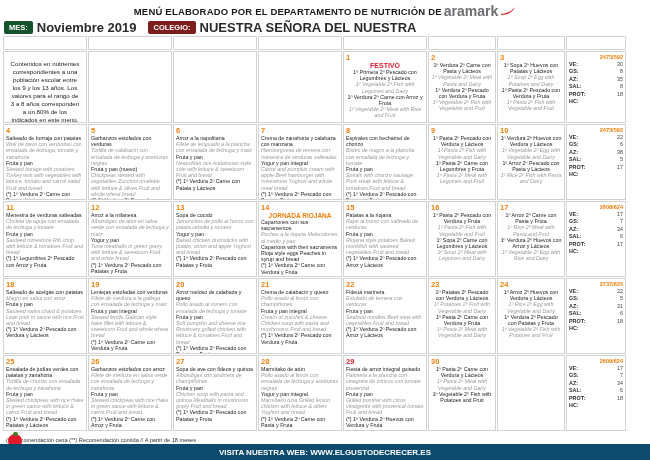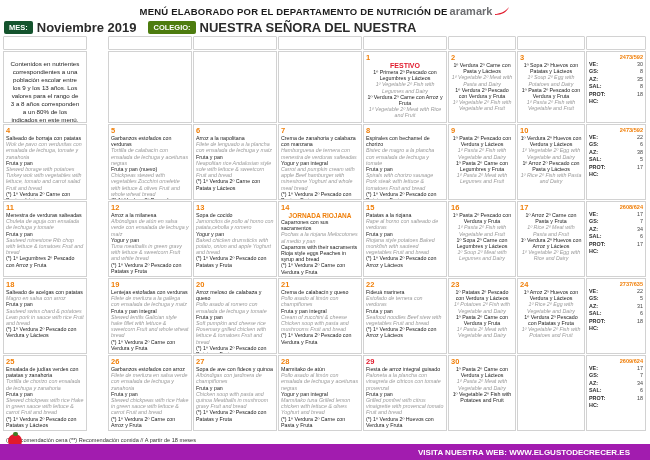--- a/index.html
+++ b/index.html
@@ -14,40 +14,40 @@
 
   
   .topbar {
     height:20px; display:flex; align-items:center; justify-content:center;
     gap:2px; padding:2px 0 0 0;
   }
   .topbar .title {
     font-size:9.5px; font-weight:bold; color:#1b1b1b; letter-spacing:.2px;
   }
   .brand { display:flex; align-items:center; gap:2px; }
-  .brand .brandtext { font-size:11px; color:#6d6e71; font-weight:bold; font-style:normal; }
+  .brand .brandtext { font-size:14px; color:#6d6e71; font-weight:bold; font-style:normal; }
   .brand .swoosh { width:16px; height:10px; position:relative; }
   .brand .swoosh svg { display:block; }
 
   .subbar { display:flex; align-items:center; gap:0; padding:0 4px 2px 4px; height:16px; }
   .pill {
     background:#14532d; color:#ffffff; font-size:7.5px; font-weight:bold;
     padding:2px 5px; border-radius:2px; margin-right:4px;
   }
-  .pill.blue { background:#4d7c0f; }
+  .pill.blue { background:#7f1d1d; }
   .subbar .val { font-size:13px; color:#2b2b2b; font-weight:bold; margin-right:12px; }
 
   
   .grid { padding:0 3px; }
   .dayhdr { display:flex; height:14px; }
   .dayhdr .cell {
     color:#fff; font-size:8px; font-weight:normal; text-align:right;
     line-height:14px; margin-right:1px; border-radius:1px;
   }
-  .c1 { width:84px; } .c2 { width:84px;margin-left:20px; } .c3 { width:84px; }
+  .c1 { width:84px; } .c2 { width:84px; } .c3 { width:84px; }
   .c4 { width:84px; } .c5 { width:84px; } .c6 { width:68px; } .c7 { width:68px; }
   .c8 { width:60px; }
   .h-lun { background:#3f4e9e; }
   .h-mar { background:#3f4e9e; }
   .h-mie { background:#3f4e9e; }
   .h-jue { background:#3f4e9e; }
   .h-vie { background:#e11a2c; }
   .h-sab { background:#2fa8b5; }
   .h-dom { background:#e0457b; }
   .h-val { background:#ffffff; color:#f07f09; }
@@ -75,22 +75,22 @@
   
   .val-cell { font-size:5.4px; color:#333; padding:2px 2px; }
   .val-cell .vrow { display:flex; justify-content:space-between; line-height:7.4px; }
   .val-cell .k { font-weight:bold; color:#2b2b2b; }
   .val-cell .v { color:#444; }
   .val-top { font-size:5.6px; font-weight:bold; color:#f07f09; text-align:right; line-height:7px; }
 
   
   .footer {
     position:absolute; left:0; bottom:0; width:650px; height:16px;
-    background:#a21caf; color:#fff; display:flex; align-items:center;
-    justify-content:flex-end; padding:0 20px;
+    background:#0c4a6e; color:#fff; display:flex; align-items:center;
+    justify-content:center; padding:0 4px;
   }
   .footer .left { font-size:6px; color:#ffffff; }
   .footer .right { font-size:8px; font-weight:bold; color:#ffffff; }
   .footnote {
     position:absolute; left:6px; bottom:17px; font-size:5.6px; color:#333;
   }
   .tomato {
     position:absolute; left:8px; bottom:12px; width:14px; height:14px;
     border-radius:50%; background:#e11a2c;
   }

